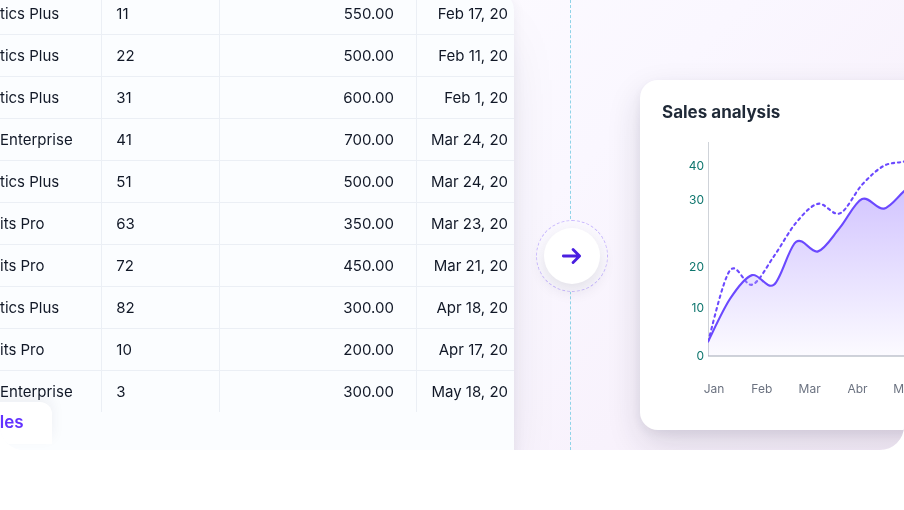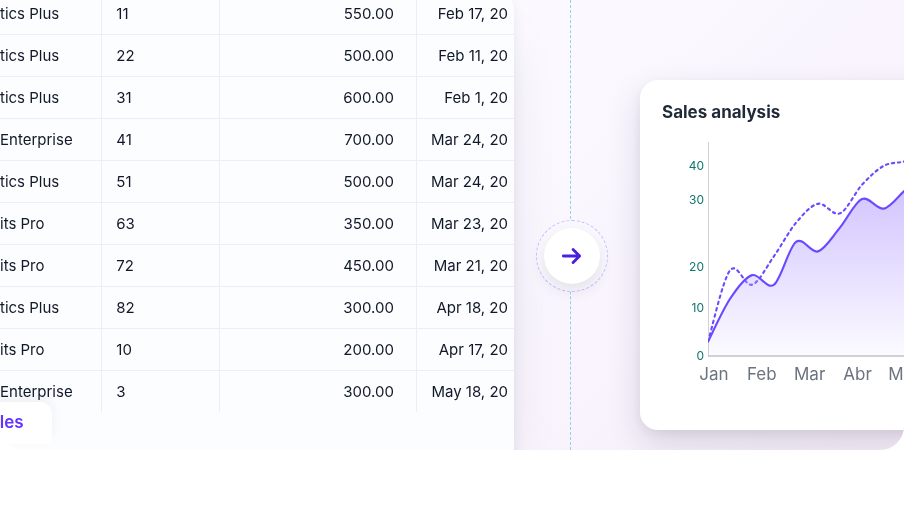--- a/index.html
+++ b/index.html
@@ -70,21 +70,21 @@
   
   .chart-card{
     position:absolute;top:80px;left:640px;width:310px;height:350px;
     background:#ffffff;border-radius:18px;
     box-shadow:0 14px 34px rgba(30,30,60,.14),0 4px 10px rgba(30,30,60,.06);
     padding:22px 0 18px 20px;
   }
   .chart-title{font-weight:700;font-size:17px;color:#1f2937;margin:0 0 14px 2px;}
   .chart-area{position:relative;width:100%;height:260px;}
   .ytick{position:absolute;right:calc(100% - 44px);font-size:12px;color:#0f766e;text-align:right;width:30px;}
-  .xtick{position:absolute;bottom:12px;font-size:17px;color:#6b7280;transform:translateX(-50%);}
+  .xtick{position:absolute;bottom:0;font-size:12px;color:#6b7280;transform:translateX(-50%);}
   .axis-box{position:absolute;left:48px;right:0;top:6px;bottom:24px;}
   .axis-line{stroke:#9ca3af;stroke-width:1;}
   .series-solid{fill:none;stroke:#6b49ff;stroke-width:2.2;}
   .series-dotted{fill:none;stroke:#6b49ff;stroke-width:2.2;stroke-dasharray:2.5 4;stroke-linecap:round;}
   .series-area{fill:url(#grad);stroke:none;}
 </style>
 </head>
 <body>
 
 <div class="stage">

